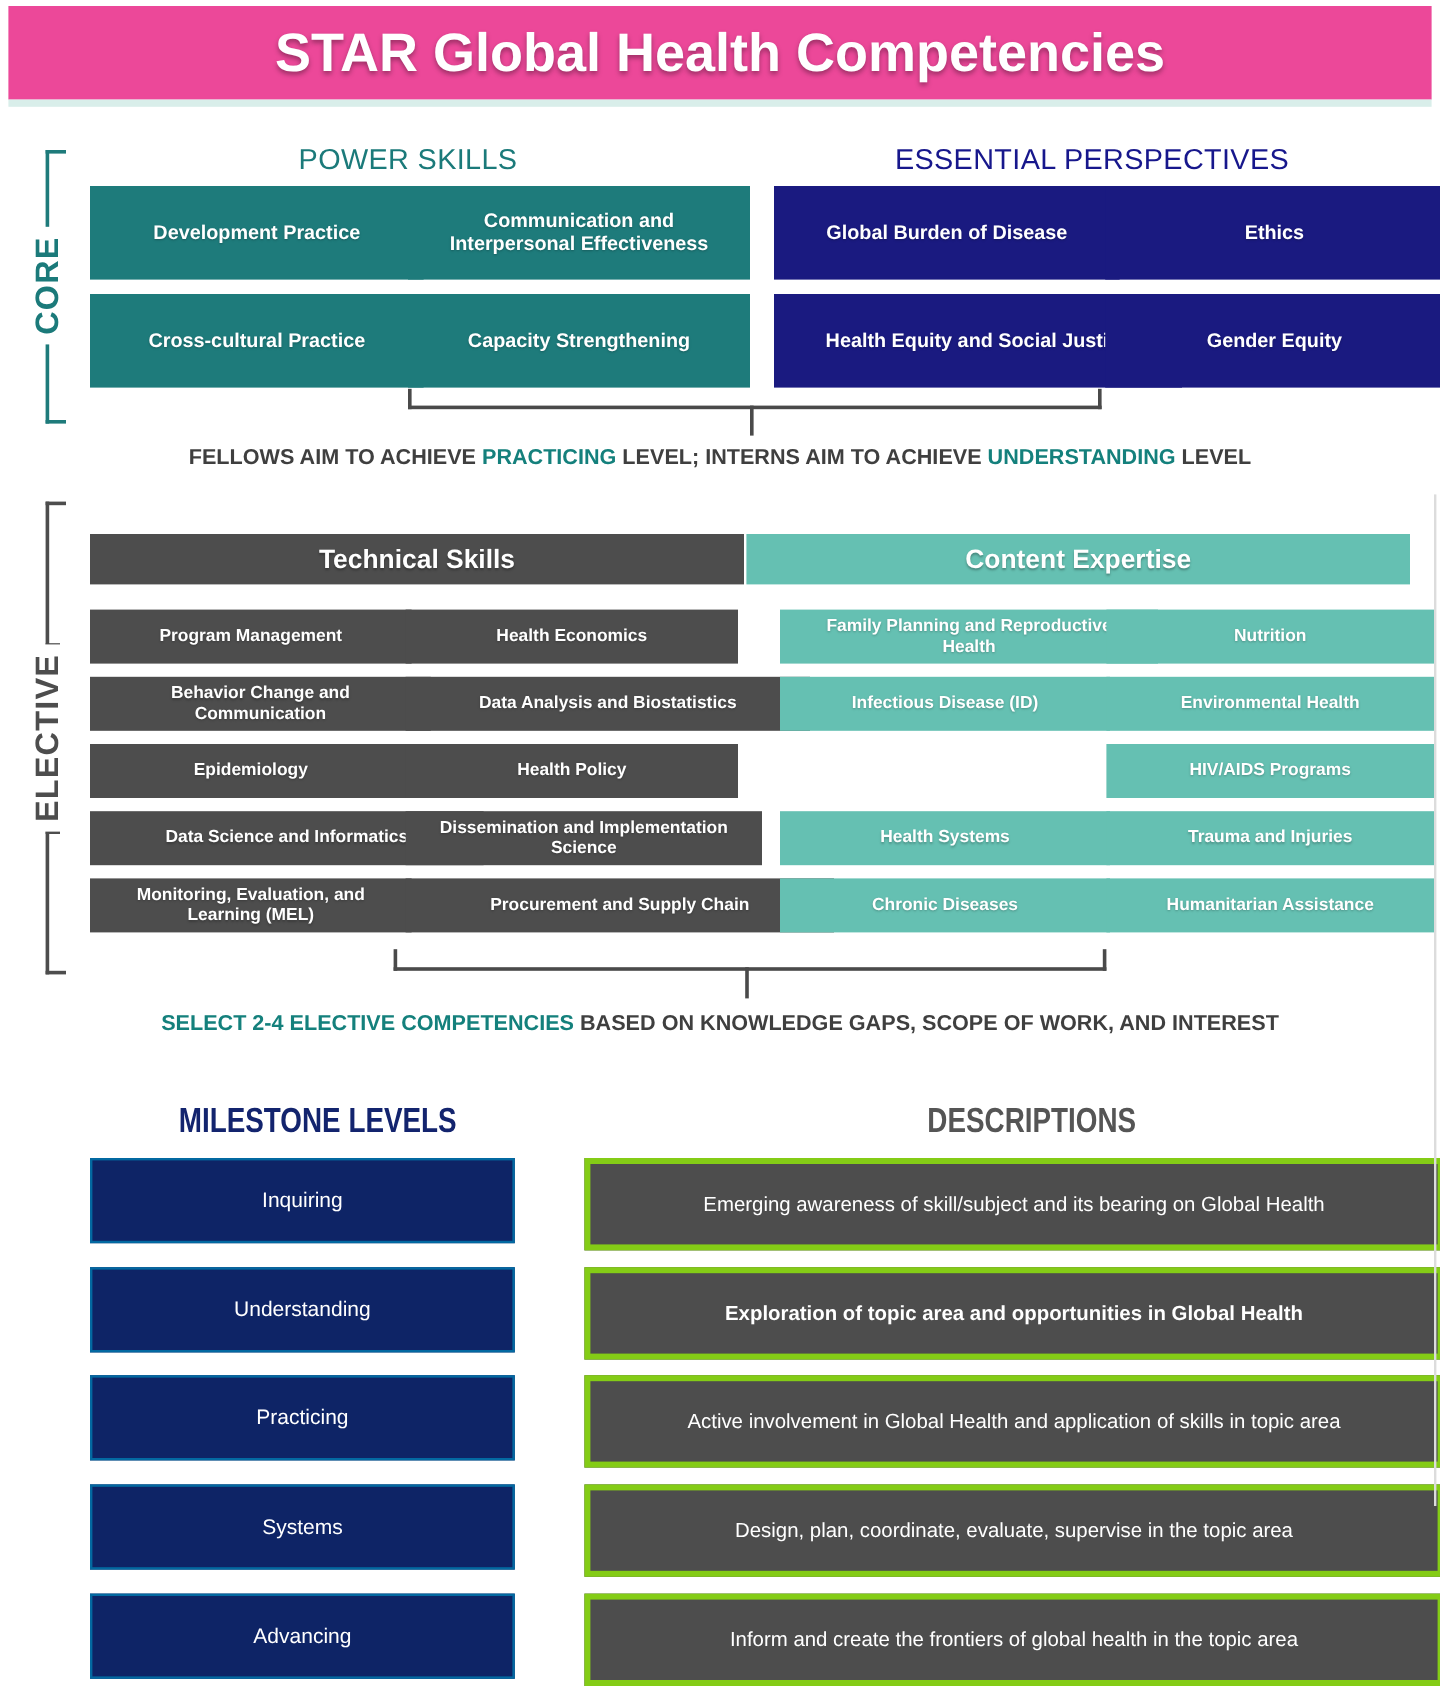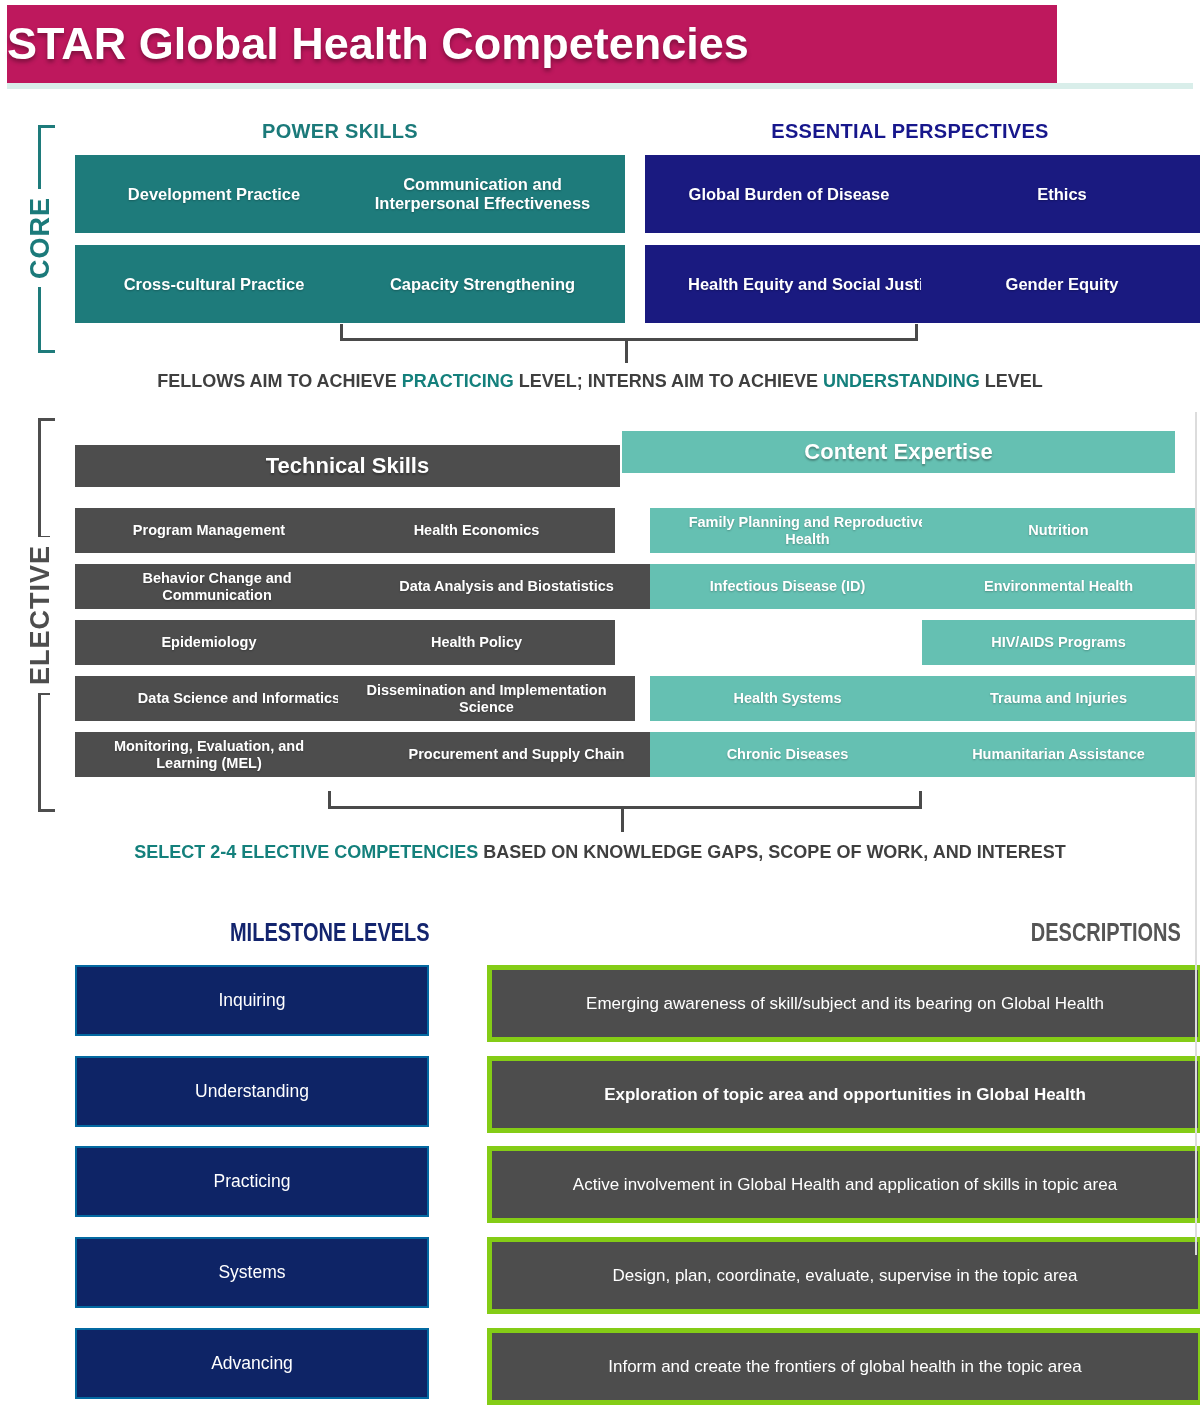--- a/index.html
+++ b/index.html
@@ -2,27 +2,27 @@
 <html><head>
 <meta charset="utf-8">
 <style>
   html,body{margin:0;padding:0;background:#fff;}
   .canvas{
     position:relative;width:1200px;height:1420px;background:#ffffff;
     font-family:"Liberation Sans",sans-serif;overflow:hidden;
   }
   .abs{position:absolute;}
   
-  .header-bar{left:7px;top:5px;width:1050px;height:78px;background:#be185d;
-    display:flex;align-items:center;justify-content:flex-start;}
+  .header-bar{left:7px;top:5px;width:1186px;height:78px;background:#ec4899;
+    display:flex;align-items:center;justify-content:center;}
   .header-underline{left:7px;top:83px;width:1186px;height:6px;background:#d9eeea;}
   .header-title{color:#ffffff;font-weight:bold;font-size:45px;letter-spacing:0px;
     text-shadow:0 3px 4px rgba(0,0,0,0.35);}
   
-  .col-heading{font-weight:bold;font-size:20px;text-align:center;letter-spacing:.3px;}
+  .col-heading{font-weight:normal;font-size:24px;text-align:center;letter-spacing:.3px;}
   .teal-text{color:#1b7a7a;}
   .navy-text{color:#17178c;}
   
   .box{display:flex;align-items:center;justify-content:center;text-align:center;
     color:#ffffff;font-weight:bold;line-height:1.15;
     text-shadow:0 1px 2px rgba(0,0,0,0.25);}
   .teal-box{background:#1e7b7b;font-size:16.5px;}
   .navy-box{background:#1a1a80;font-size:16.5px;}
   .gray-box{background:#4d4d4d;font-size:14.5px;}
   .seafoam-box{background:#65c0b2;font-size:14.5px;}
@@ -38,21 +38,21 @@
   
   .vline{width:3px;}
   .hcap{height:3px;width:17px;}
   .htick{height:3px;width:12px;}
   .teal-bk{background:#1e7b7b;}
   .gray-bk{background:#4d4d4d;}
   .side-label{left:40px;transform:translate(-50%,-50%) rotate(-90deg);
     background:#ffffff;padding:0 8px;font-weight:bold;font-size:27px;
     letter-spacing:1px;white-space:nowrap;z-index:2;}
   
-  .ms-heading{font-weight:bold;font-size:25px;text-align:right;}
+  .ms-heading{font-weight:bold;font-size:29px;text-align:center;}
   .condensed{display:inline-block;transform:scaleX(0.8);transform-origin:center;}
   .ms-desc-heading{color:#555555;font-weight:bold;}
   .ms-levels-heading{color:#13246e;}
   .ms-navy{background:#0e2466;border:2px solid #0369a1;font-weight:normal;
     font-size:17.5px;text-shadow:none;}
   .ms-gray{background:#4d4d4d;border:5px solid #84cc16;font-weight:normal;
     font-size:17px;text-shadow:none;}
   .edge-line{left:1195px;top:412px;width:2px;height:843px;background:#dcdcdc;}
 </style>
 </head>
@@ -93,21 +93,21 @@
   </div>
 
   <div class="abs vline gray-bk" style="left:38px;top:418px;height:394px;"></div>
   <div class="abs hcap gray-bk" style="left:38px;top:418px;"></div>
   <div class="abs hcap gray-bk" style="left:38px;top:809px;"></div>
   <div class="abs htick gray-bk" style="left:38px;top:536px;"></div>
   <div class="abs htick gray-bk" style="left:38px;top:692px;"></div>
   <div class="abs side-label" style="top:615px;color:#4d4d4d;">ELECTIVE</div>
 
   <div class="abs box gray-box section-hdr" style="left:75px;top:445px;width:545px;height:42px;">Technical Skills</div>
-  <div class="abs box seafoam-box section-hdr" style="left:622px;top:431px;width:553px;height:42px;">Content Expertise</div>
+  <div class="abs box seafoam-box section-hdr" style="left:622px;top:445px;width:553px;height:42px;">Content Expertise</div>
 
   <div class="abs box gray-box" style="left:75px;top:508px;width:248px;height:45px;padding:0 10px;">Program Management</div>
   <div class="abs box gray-box" style="left:338px;top:508px;width:257px;height:45px;padding:0 10px;">Health Economics</div>
   <div class="abs box gray-box" style="left:75px;top:564px;width:248px;height:45px;padding:0 18px;">Behavior Change and Communication</div>
   <div class="abs box gray-box" style="left:338px;top:564px;width:257px;height:45px;padding:0 40px;">Data Analysis and Biostatistics</div>
   <div class="abs box gray-box" style="left:75px;top:620px;width:248px;height:45px;padding:0 10px;">Epidemiology</div>
   <div class="abs box gray-box" style="left:338px;top:620px;width:257px;height:45px;padding:0 10px;">Health Policy</div>
   <div class="abs box gray-box" style="left:75px;top:676px;width:248px;height:45px;padding:0 40px;">Data Science and Informatics</div>
   <div class="abs box gray-box" style="left:338px;top:676px;width:257px;height:45px;padding:0 20px;">Dissemination and Implementation Science</div>
   <div class="abs box gray-box" style="left:75px;top:732px;width:248px;height:45px;padding:0 10px;">Monitoring, Evaluation, and Learning (MEL)</div>

